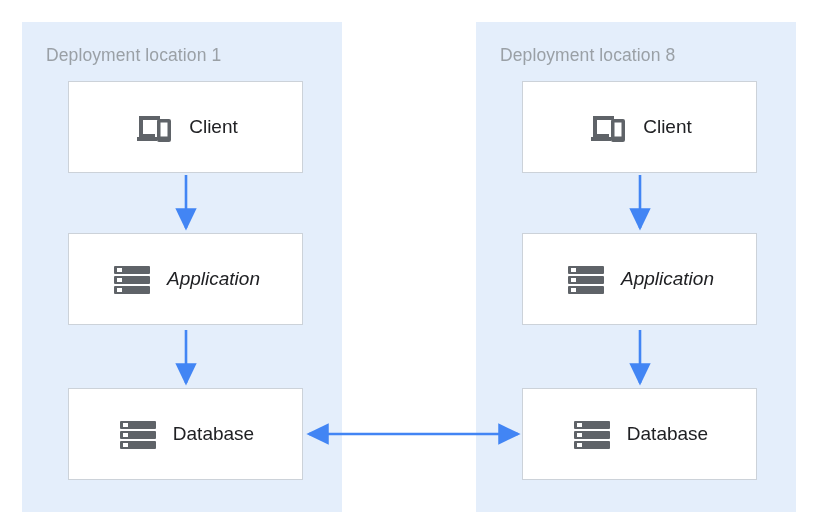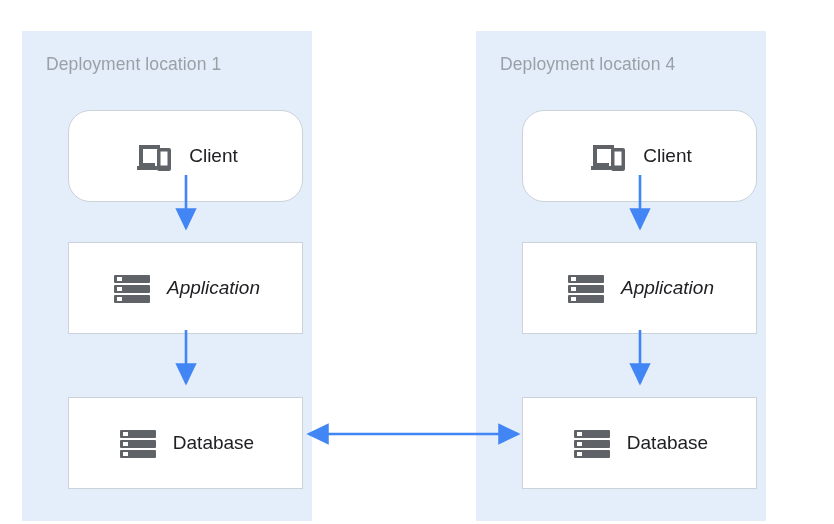--- a/index.html
+++ b/index.html
@@ -19,24 +19,23 @@
     position: relative;
     width: 834px;
     height: 524px;
     background: #ffffff;
   }
 
   
   .zone {
     position: absolute;
     top: 22px;
-    width: 290px;
+    width: 320px;
     height: 490px;
     background: #e4eefb;
-    margin-top: 9px;
   }
   .zone-left  { left: 22px; }
   .zone-right { left: 476px; }
 
   .zone-label {
     position: absolute;
     top: 22px;
     left: 24px;
     font-size: 17.5px;
     line-height: 22px;
@@ -52,21 +51,21 @@
     width: 235px;
     height: 92px;
     background: #ffffff;
     border: 1px solid #ccd2d9;
     box-sizing: border-box;
     display: flex;
     flex-direction: row;
     align-items: center;
     justify-content: center;
   }
-  .node-client { top: 79px; border-radius: 22px; }
+  .node-client { top: 59px; }
   .node-app    { top: 211px; font-style: italic; }
   .node-db     { top: 366px; text-align: right; }
 
   .node-icon {
     width: 42px;
     height: 42px;
     flex: 0 0 42px;
     display: flex;
     align-items: center;
     justify-content: center;
@@ -136,21 +135,21 @@
           <rect x="3" y="28" width="36" height="8" rx="1" fill="#5f6368"></rect>
           <rect x="6" y="30" width="5" height="4" fill="#ffffff"></rect>
         </svg>
       </span>
       <span class="node-label">Database</span>
     </div>
   </div>
 
   <div class="zone zone-right">
 
-    <div class="zone-label">Deployment location 4</div>
+    <div class="zone-label">Deployment location 8</div>
 
     <div class="node node-client">
       <span class="node-icon">
         <svg class="svg-flat" width="42" height="42" viewBox="0 0 42 42" aria-hidden="true">
           <path d="M6 10 h21 v4 H10 v14 h12 v4 H6 Z" fill="#5f6368"></path>
           <rect x="4" y="31" width="20" height="4" fill="#5f6368"></rect>
           <path d="M26 13 h10 a2 2 0 0 1 2 2 v19 a2 2 0 0 1 -2 2 h-10 a2 2 0 0 1 -2 -2 v-19 a2 2 0 0 1 2 -2 Z
                    M27.5 16.5 h7 v14 h-7 Z" fill="#5f6368" fill-rule="evenodd"></path>
         </svg>
       </span>

